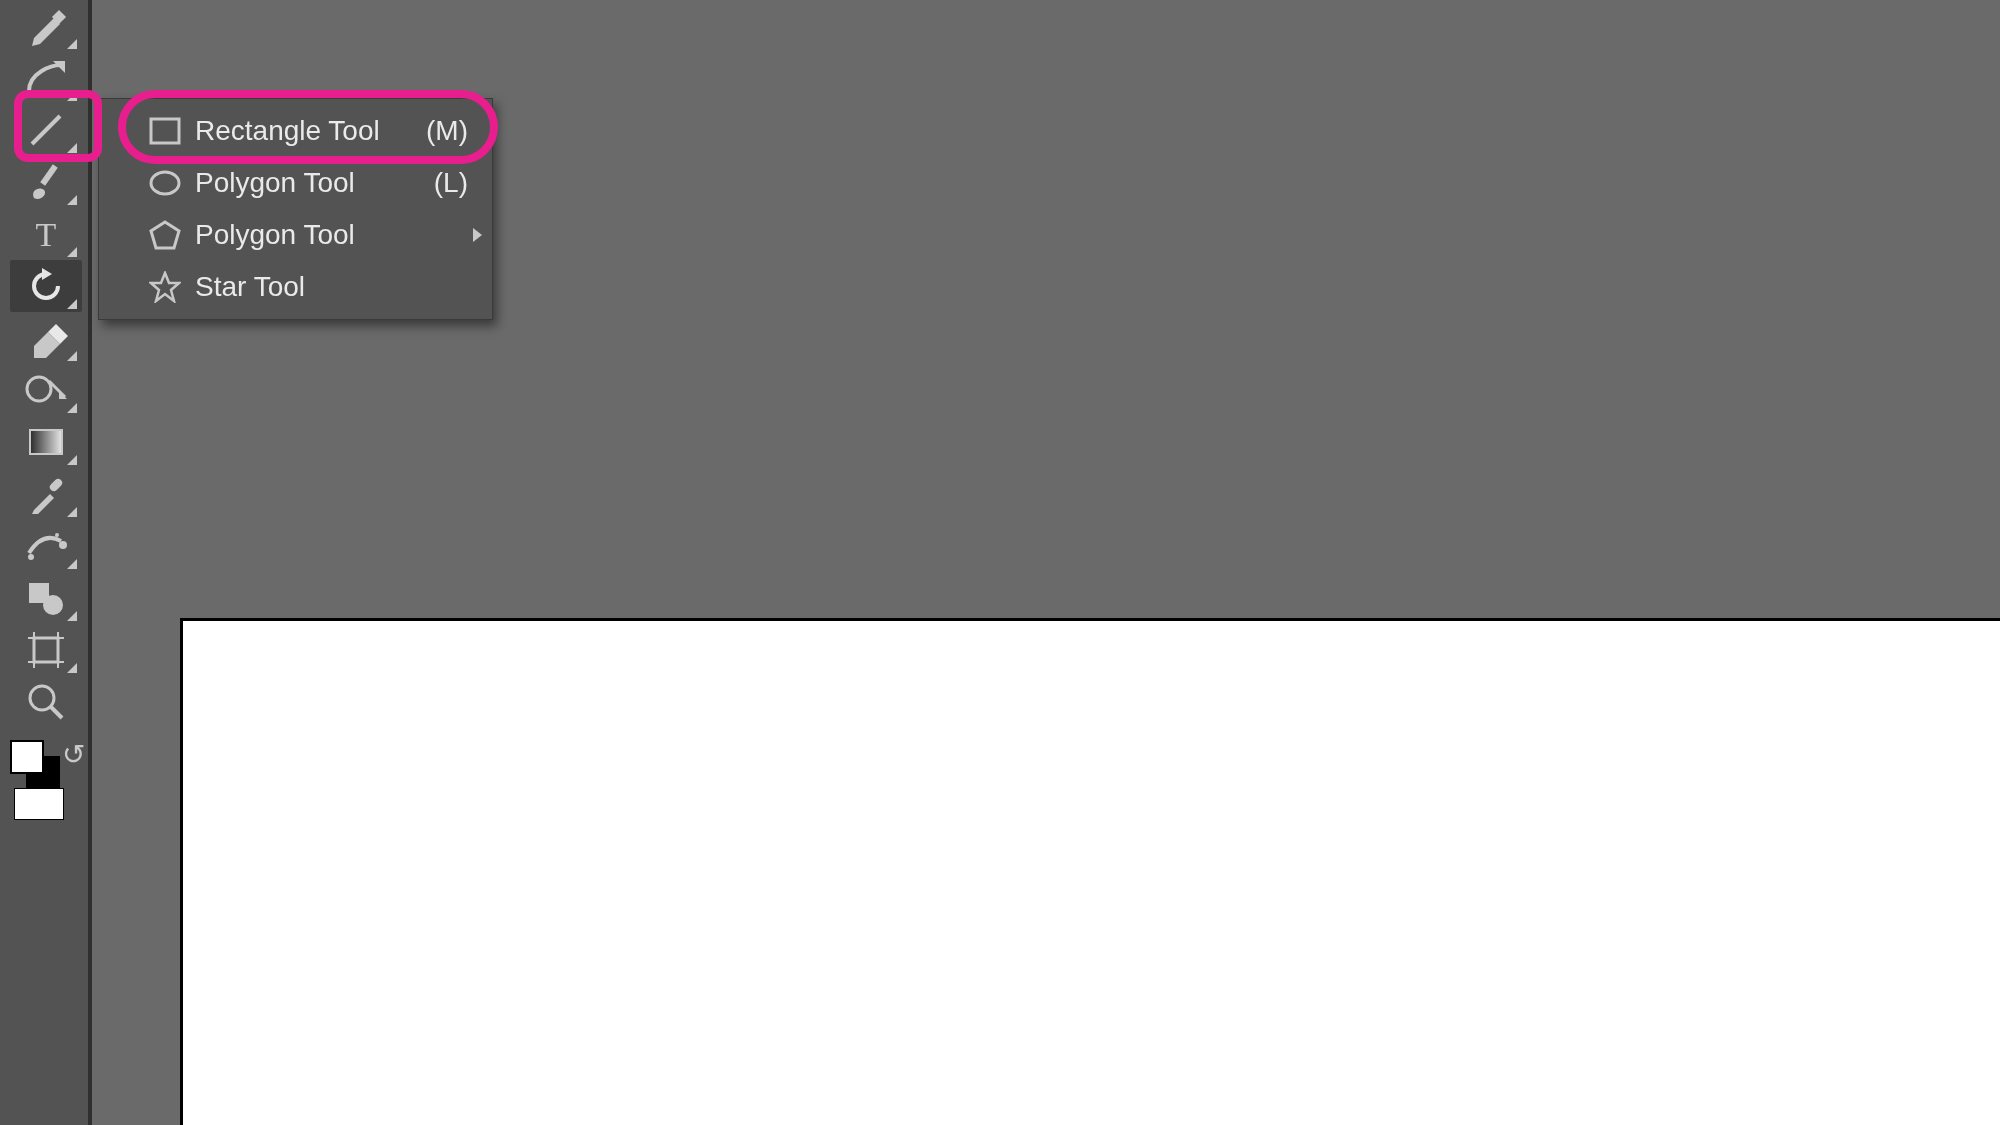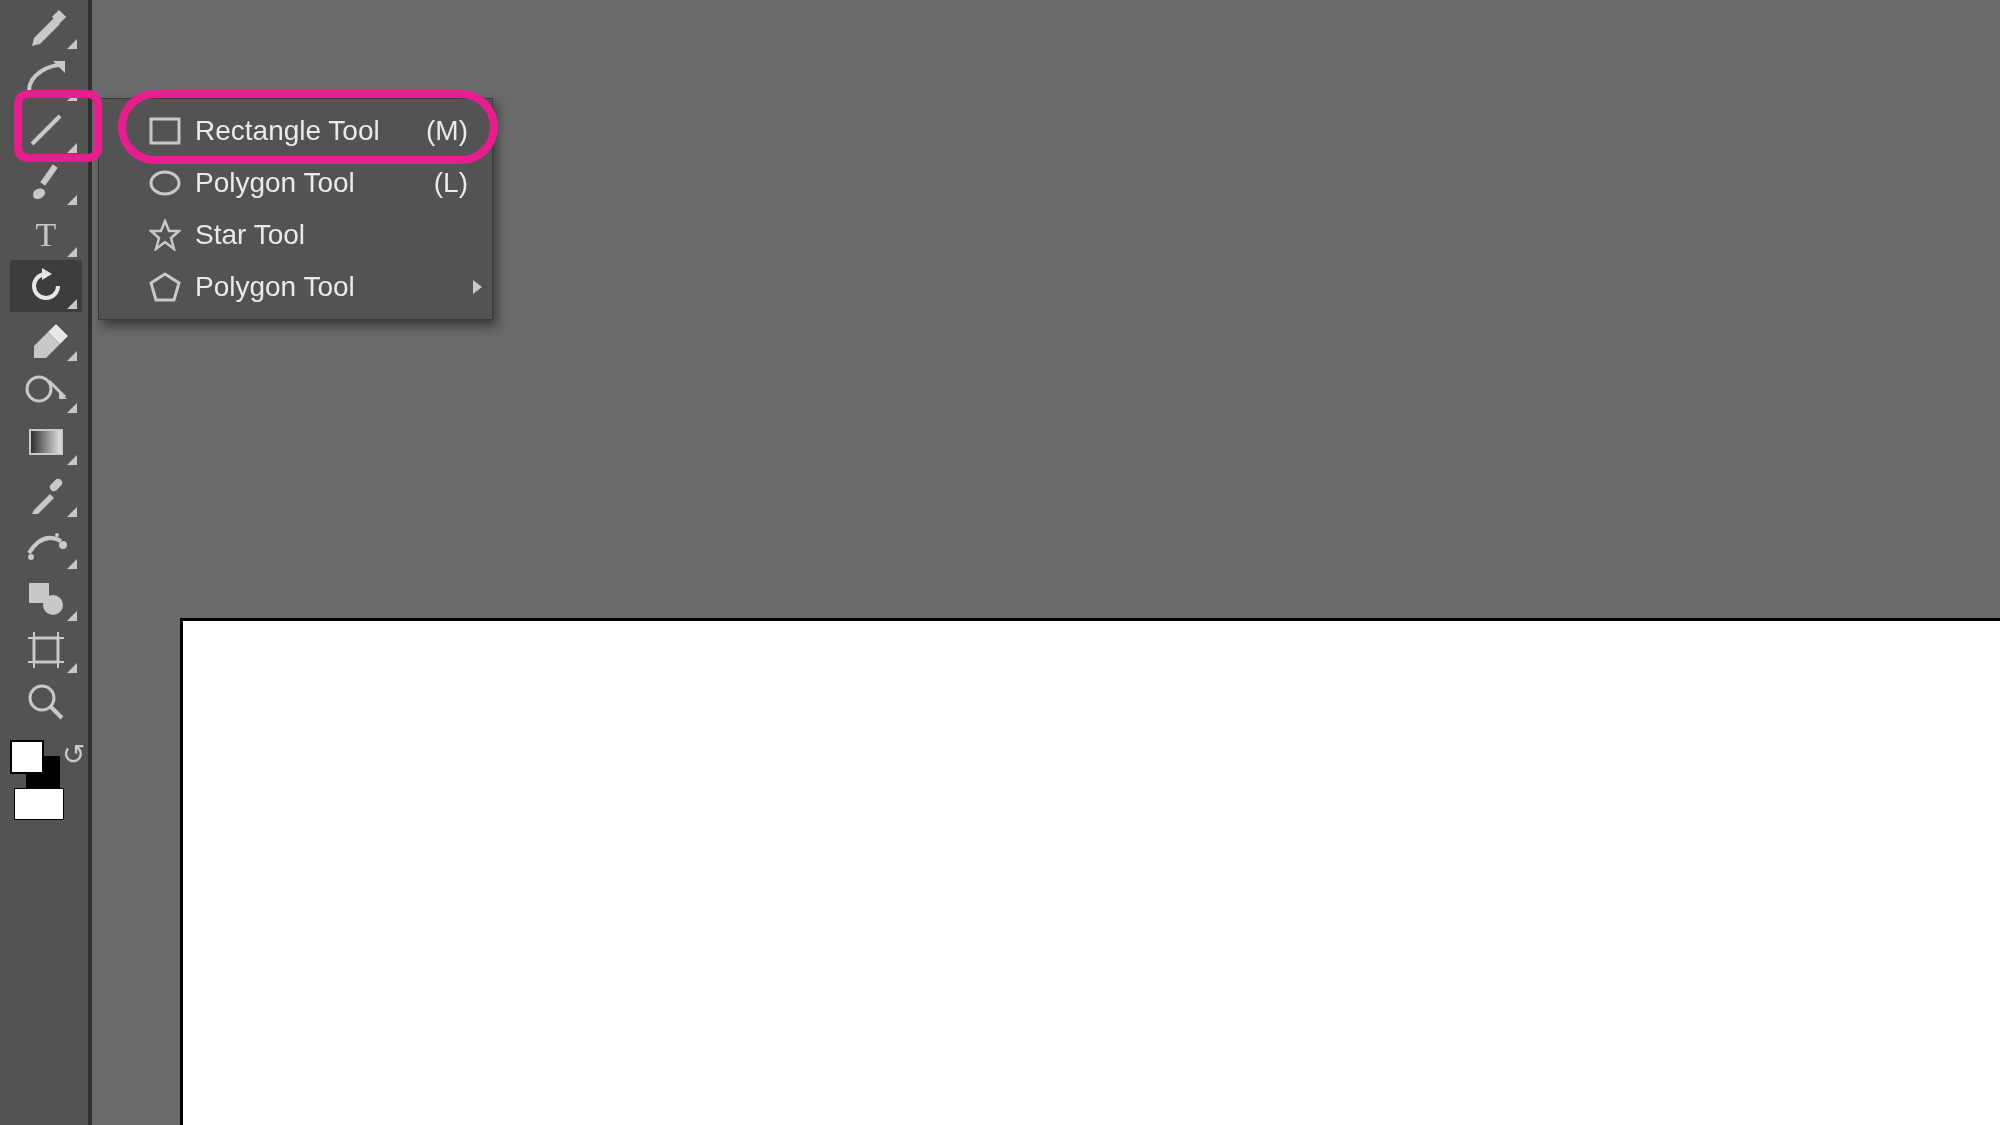--- a/index.html
+++ b/index.html
@@ -314,37 +314,37 @@
           <ellipse cx="17" cy="14" rx="14" ry="11" stroke="#c8c8c8" stroke-width="3" fill="none"></ellipse>
         </svg>
     </span>
     <span class="label">Polygon Tool</span>
     <span class="shortcut">(L)</span>
   </div>
 
   <div class="item">
     <span class="active-sq"></span>
     <span class="icon">
-      <svg width="32" height="32" viewBox="0 0 32 32">
-          <polygon points="16,2 20,12 30,12 22,19 25,30 16,23 7,30 10,19 2,12 12,12" stroke="#c8c8c8" stroke-width="2.5" fill="none"></polygon>
-        </svg>
-    </span>
-    <span class="label">Star Tool</span>
-    <span class="shortcut"></span>
-  </div>
-
-  <div class="item">
-    <span class="active-sq"></span>
-    <span class="icon">
       <svg width="32" height="30" viewBox="0 0 32 30">
           <polygon points="16,2 30,11 25,28 7,28 2,11" stroke="#c8c8c8" stroke-width="3" fill="none"></polygon>
         </svg>
     </span>
     <span class="label">Polygon Tool</span>
     <span class="shortcut"></span>
     <span class="submenu"></span>
   </div>
 
+  <div class="item">
+    <span class="active-sq"></span>
+    <span class="icon">
+      <svg width="32" height="32" viewBox="0 0 32 32">
+          <polygon points="16,2 20,12 30,12 22,19 25,30 16,23 7,30 10,19 2,12 12,12" stroke="#c8c8c8" stroke-width="2.5" fill="none"></polygon>
+        </svg>
+    </span>
+    <span class="label">Star Tool</span>
+    <span class="shortcut"></span>
+  </div>
+
 
 </div>
 
 <div class="anno-tool" style="left:14px; top:90px; width:88px; height:72px;"></div>
 <div class="anno" style="left:118px; top:90px; width:380px; height:74px; border-radius:40px;"></div>
 
 </body></html>

